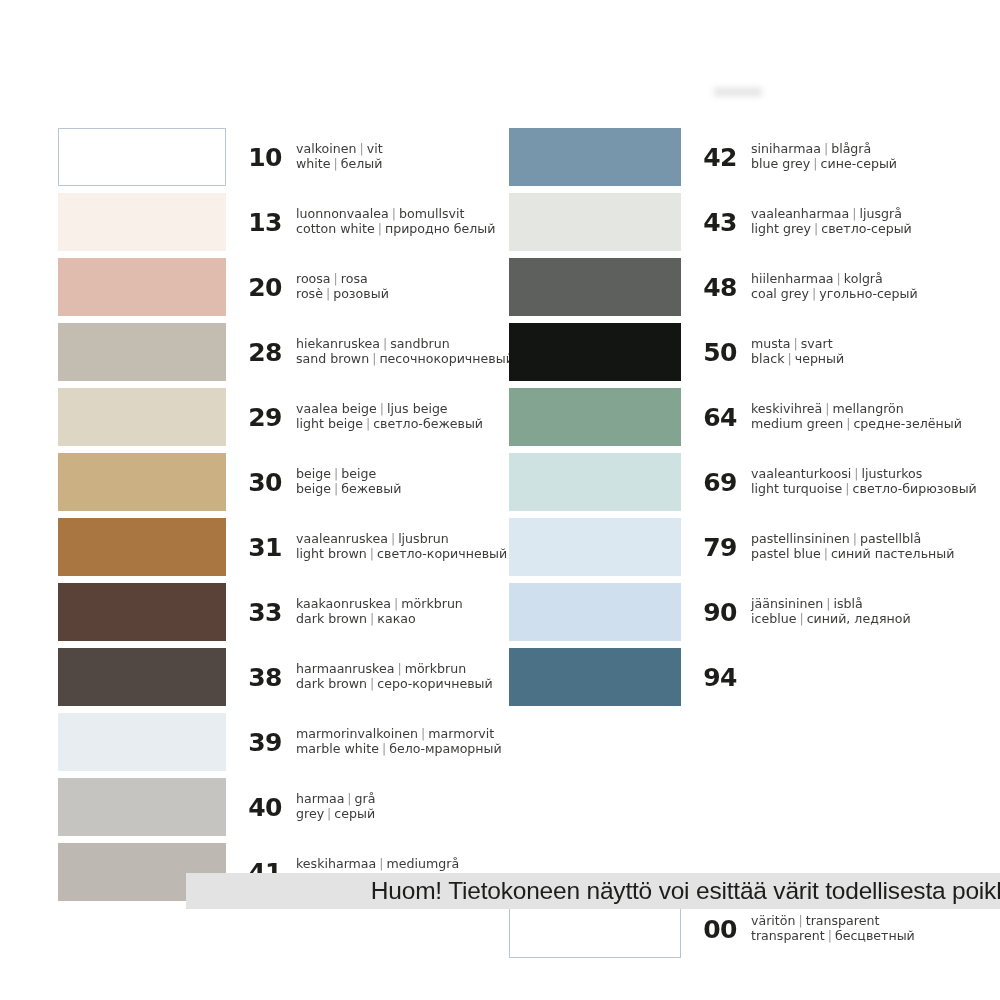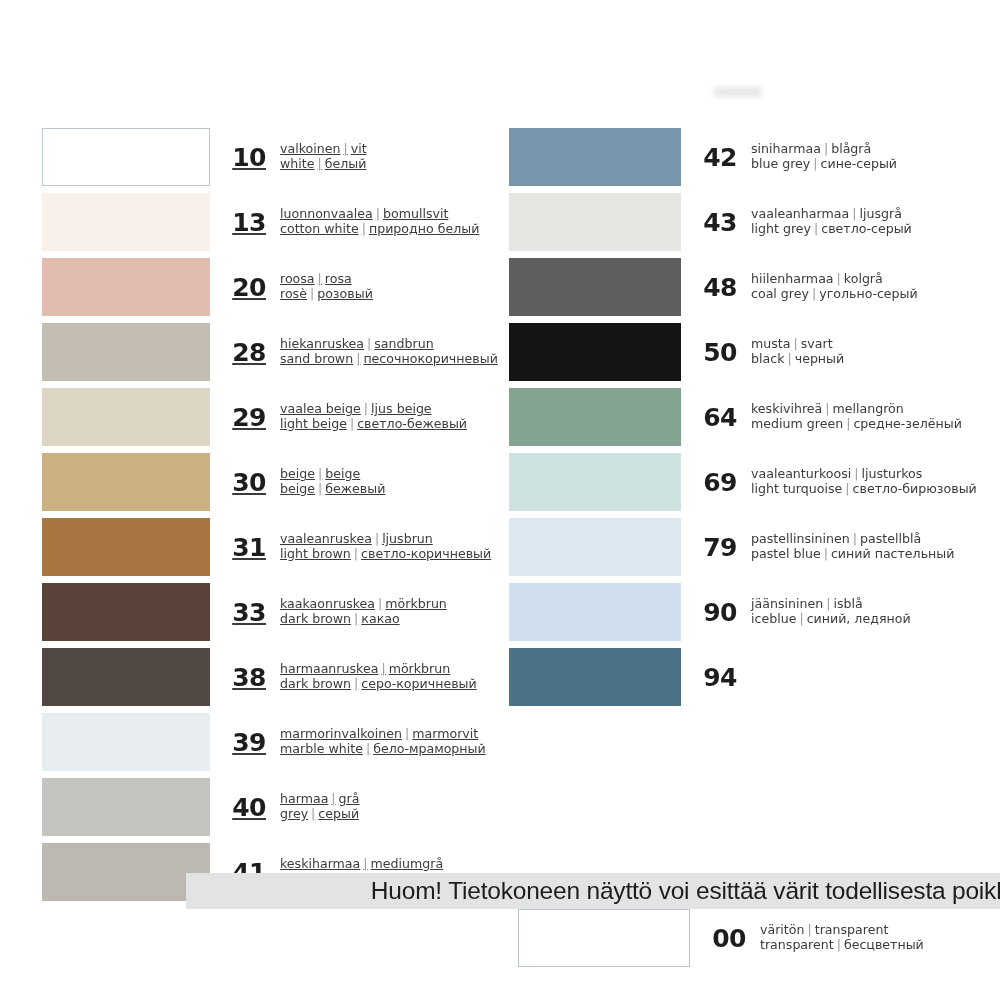--- a/index.html
+++ b/index.html
@@ -34,21 +34,21 @@
     position: absolute;
     left: 0;
     top: 0;
     width: 1000px;
     height: 880px;
   }
   .col {
     position: absolute;
     top: 126px;
   }
-  .col-left  { left: 42px;  width: 430px; text-decoration: underline; }
+  .col-left  { left: 58px;  width: 430px; }
   .col-right { left: 509px; width: 460px; }
 
   .row {
     display: flex;
     align-items: center;
     height: 62px;
     margin-bottom: 3px;
   }
   .swatch {
     width: 168px;
@@ -90,21 +90,21 @@
     line-height: 10px;
     color: #4a4a4a;
     white-space: nowrap;
   }
   .row.transparent-row {
     position: absolute;
     left: 0;
     top: 772px;
     width: 460px;
     height: 62px;
-    margin: 9px;
+    margin: 0;
   }
   .banner {
     position: absolute;
     left: 186px;
     top: 873px;
     width: 908px;
     height: 36px;
     background: #e3e3e3;
     display: flex;
     align-items: center;

